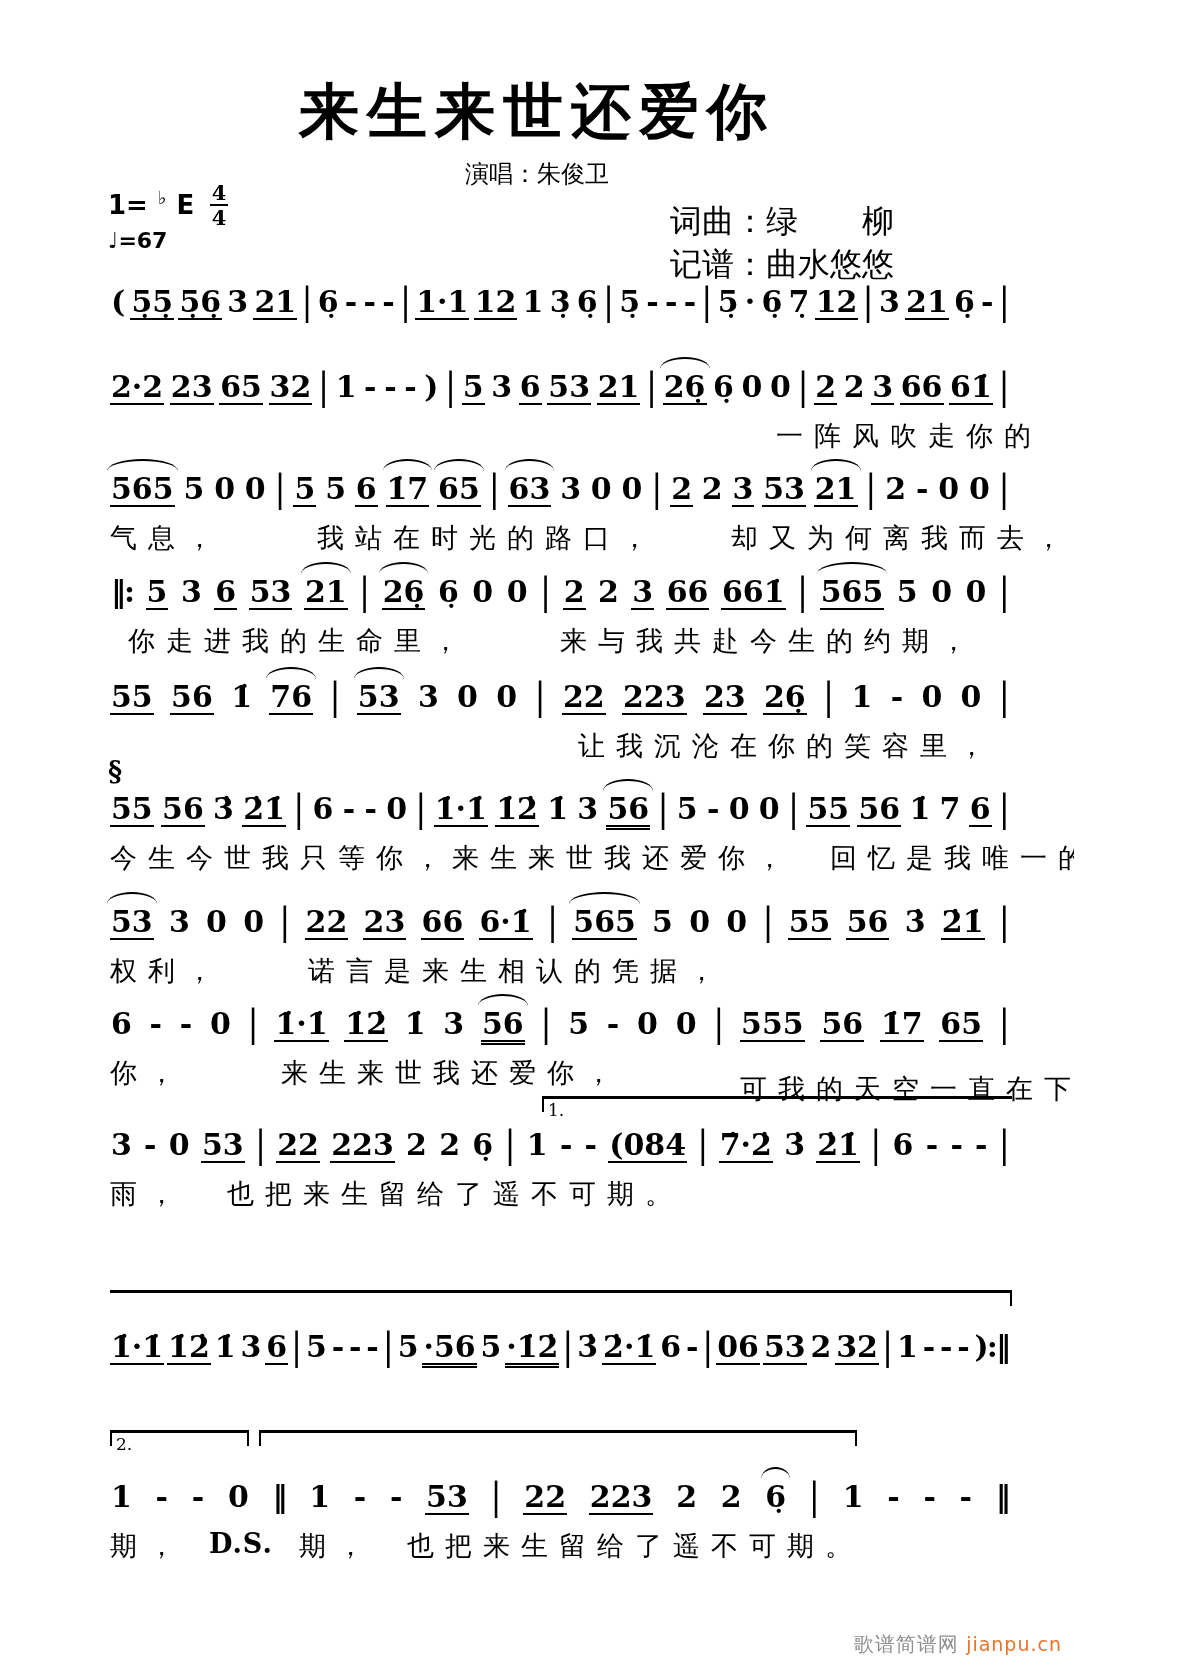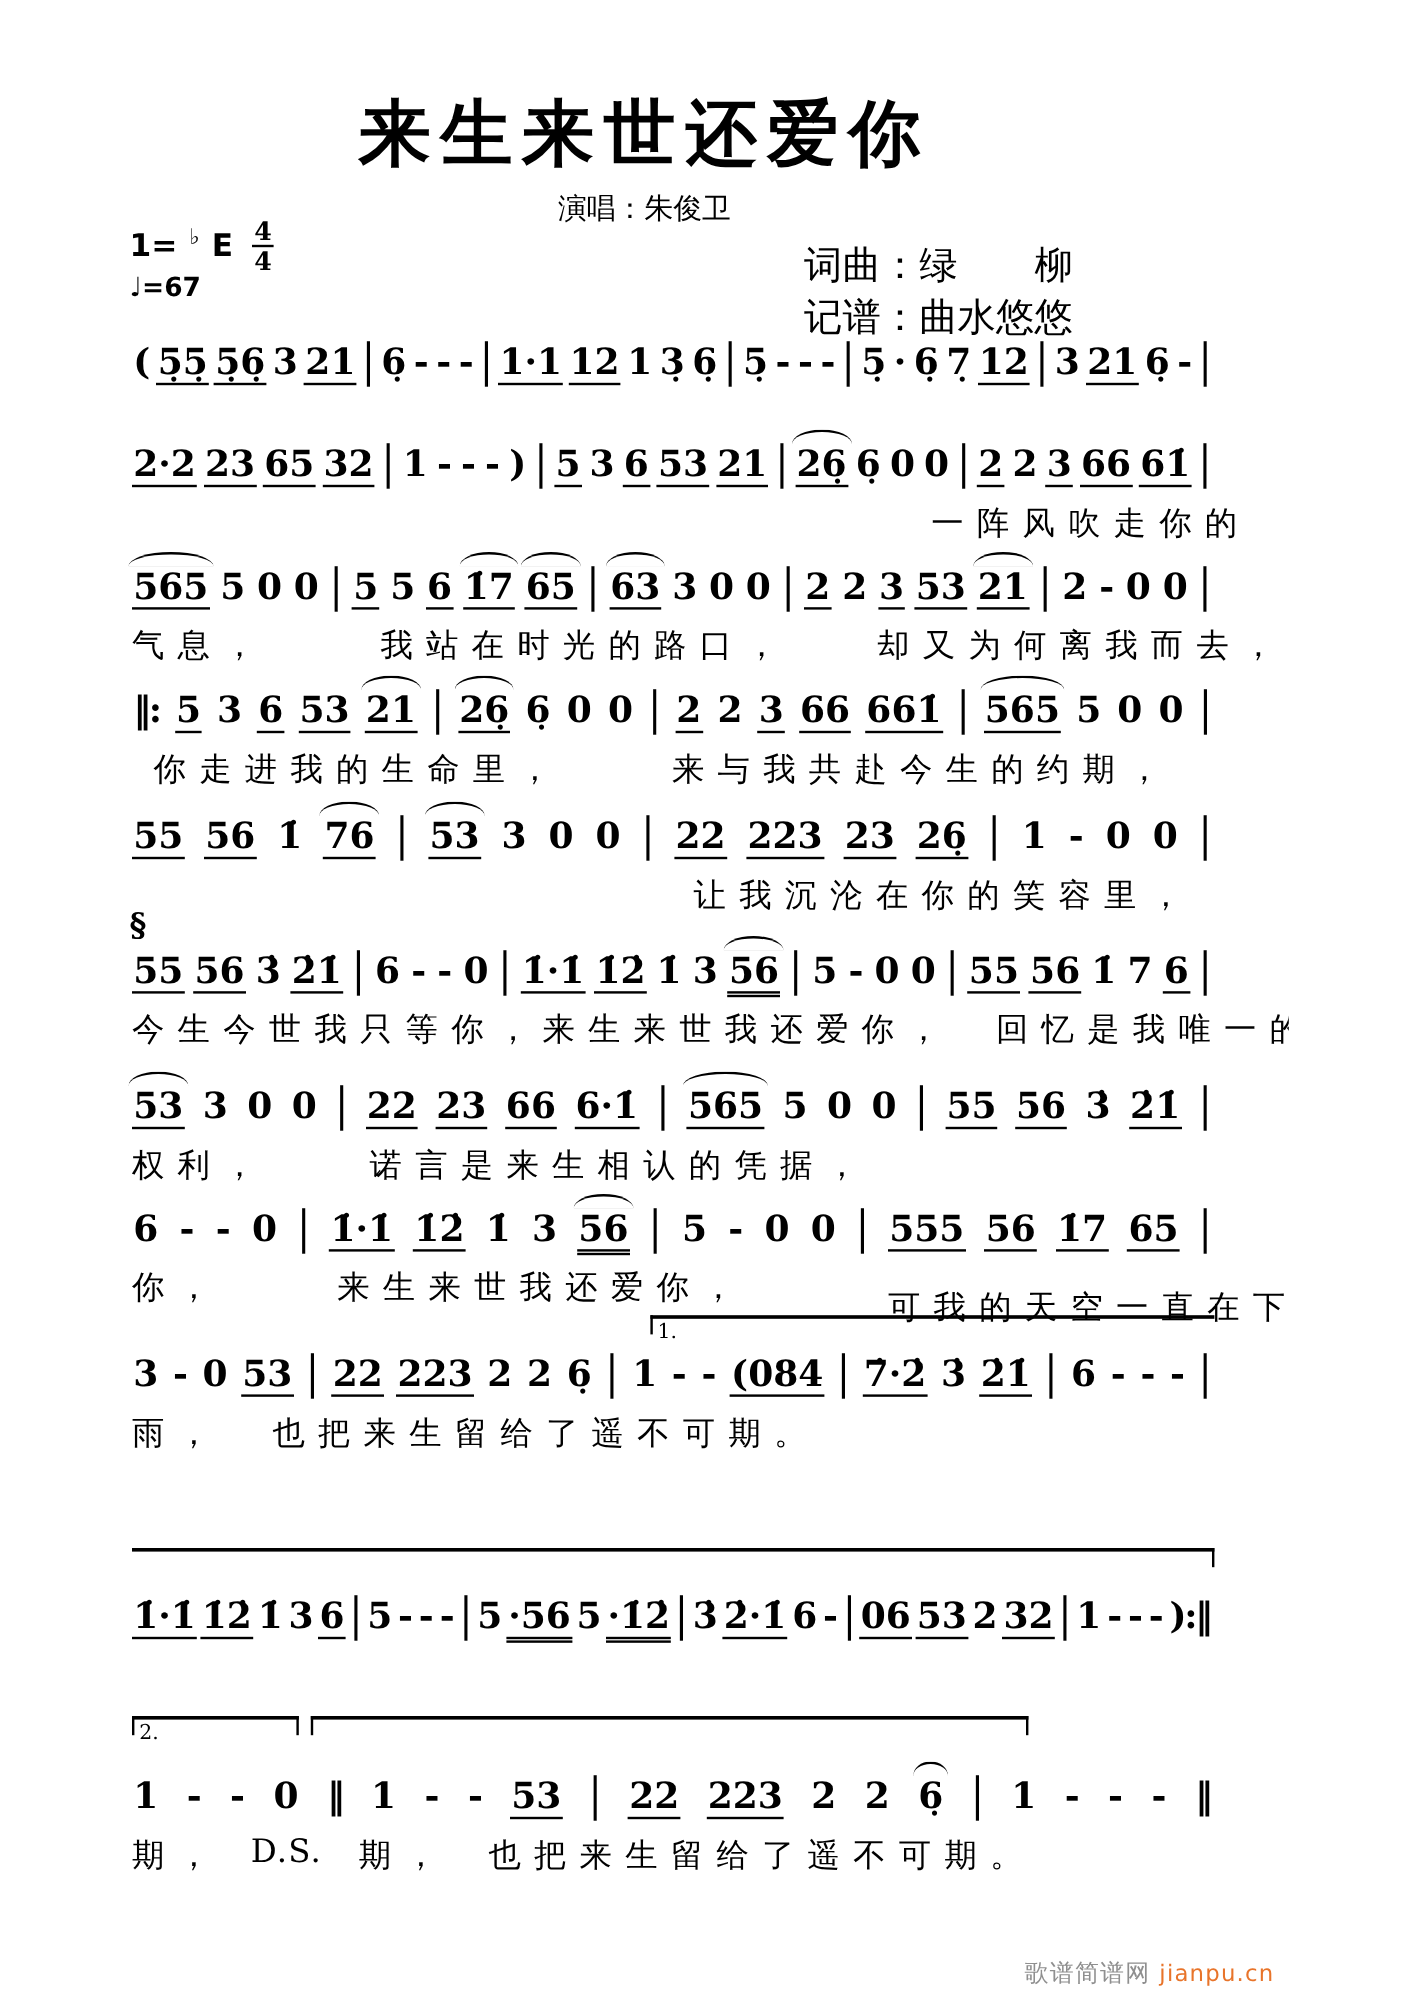--- a/index.html
+++ b/index.html
@@ -28,21 +28,21 @@
   .u1{border-bottom:2px solid #000;}
   .u2{border-bottom:2px solid #000;}
   .u2::after{content:"";position:absolute;left:0;right:0;bottom:-5px;height:2px;background:#000;}
   .arc::before{content:"";position:absolute;left:-3px;right:-3px;top:-13px;height:10px;
                border-top:2.5px solid #000;border-radius:50% / 100% 100% 0 0;}
   .bar{font-weight:normal;font-size:33px;transform:scaleY(1.15);padding:0;}
   .dash{font-weight:bold;}
   .rep{font-weight:bold;letter-spacing:-2px;}
   .lyric{position:absolute;top:50px;font-size:27px;letter-spacing:11px;white-space:nowrap;
          font-family:"DejaVu Serif","Liberation Serif",serif;}
-  .lyric.bold{font-weight:normal;letter-spacing:1px;text-align:center;}
+  .lyric.bold{font-weight:bold;letter-spacing:1px;text-align:center;}
   .segno{position:absolute;top:-34px;left:-2px;font-size:27px;font-weight:bold;}
   .bracket{position:absolute;height:13px;border-top:3px solid #000;}
   .bracket.tl{border-left:2.5px solid #000;}
   .bracket.tr{border-right:2.5px solid #000;}
   .bracket .blab{position:absolute;left:4px;top:1px;font-size:17px;font-weight:normal;
                  font-family:"DejaVu Serif",serif;}
 
   
   .watermark{position:absolute;right:12px;bottom:22px;font-size:20px;letter-spacing:1px;}
   .wm-gray{color:#8f8f8f;}

